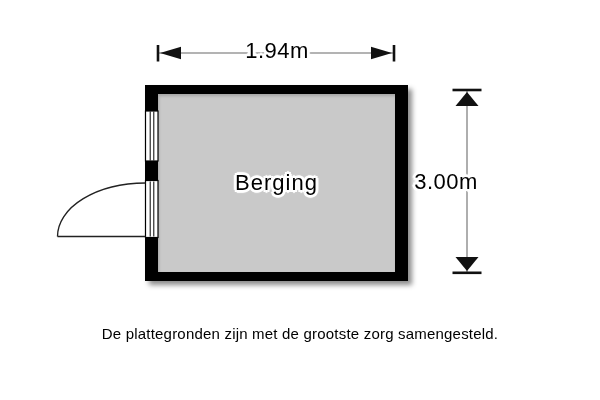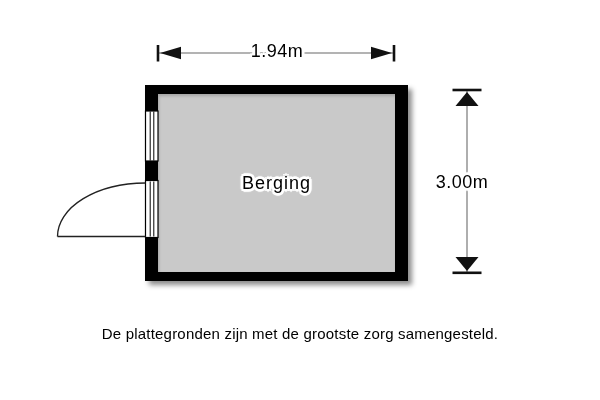--- a/index.html
+++ b/index.html
@@ -33,35 +33,35 @@
   }
   .halo-text {
     color: #000000;
     text-shadow:
       -2px -2px 0 #fff, 0 -2px 0 #fff, 2px -2px 0 #fff,
       -2px  0   0 #fff, 2px  0   0 #fff,
       -2px  2px 0 #fff, 0  2px 0 #fff, 2px 2px 0 #fff,
       -3px 0 1px #fff, 3px 0 1px #fff, 0 -3px 1px #fff, 0 3px 1px #fff;
   }
   .room-label {
-    font-size: 18px;
+    font-size: 22px;
     letter-spacing: 1px;
     white-space: nowrap;
   }
   .dim-label {
     position: absolute;
-    font-size: 18px;
+    font-size: 22px;
     line-height: 26px;
     text-align: center;
     letter-spacing: 0.5px;
     white-space: nowrap;
     z-index: 3;
   }
   .dim-label.width { left: 177px; top: 38px; width: 200px; }
-  .dim-label.height { left: 412px; top: 169px; width: 100px; }
+  .dim-label.height { left: 396px; top: 169px; width: 100px; }
   .overlay-svg {
     position: absolute;
     left: 0; top: 0;
     z-index: 2;
   }
   .disclaimer {
     position: absolute;
     left: 0;
     top: 325px;
     width: 600px;

